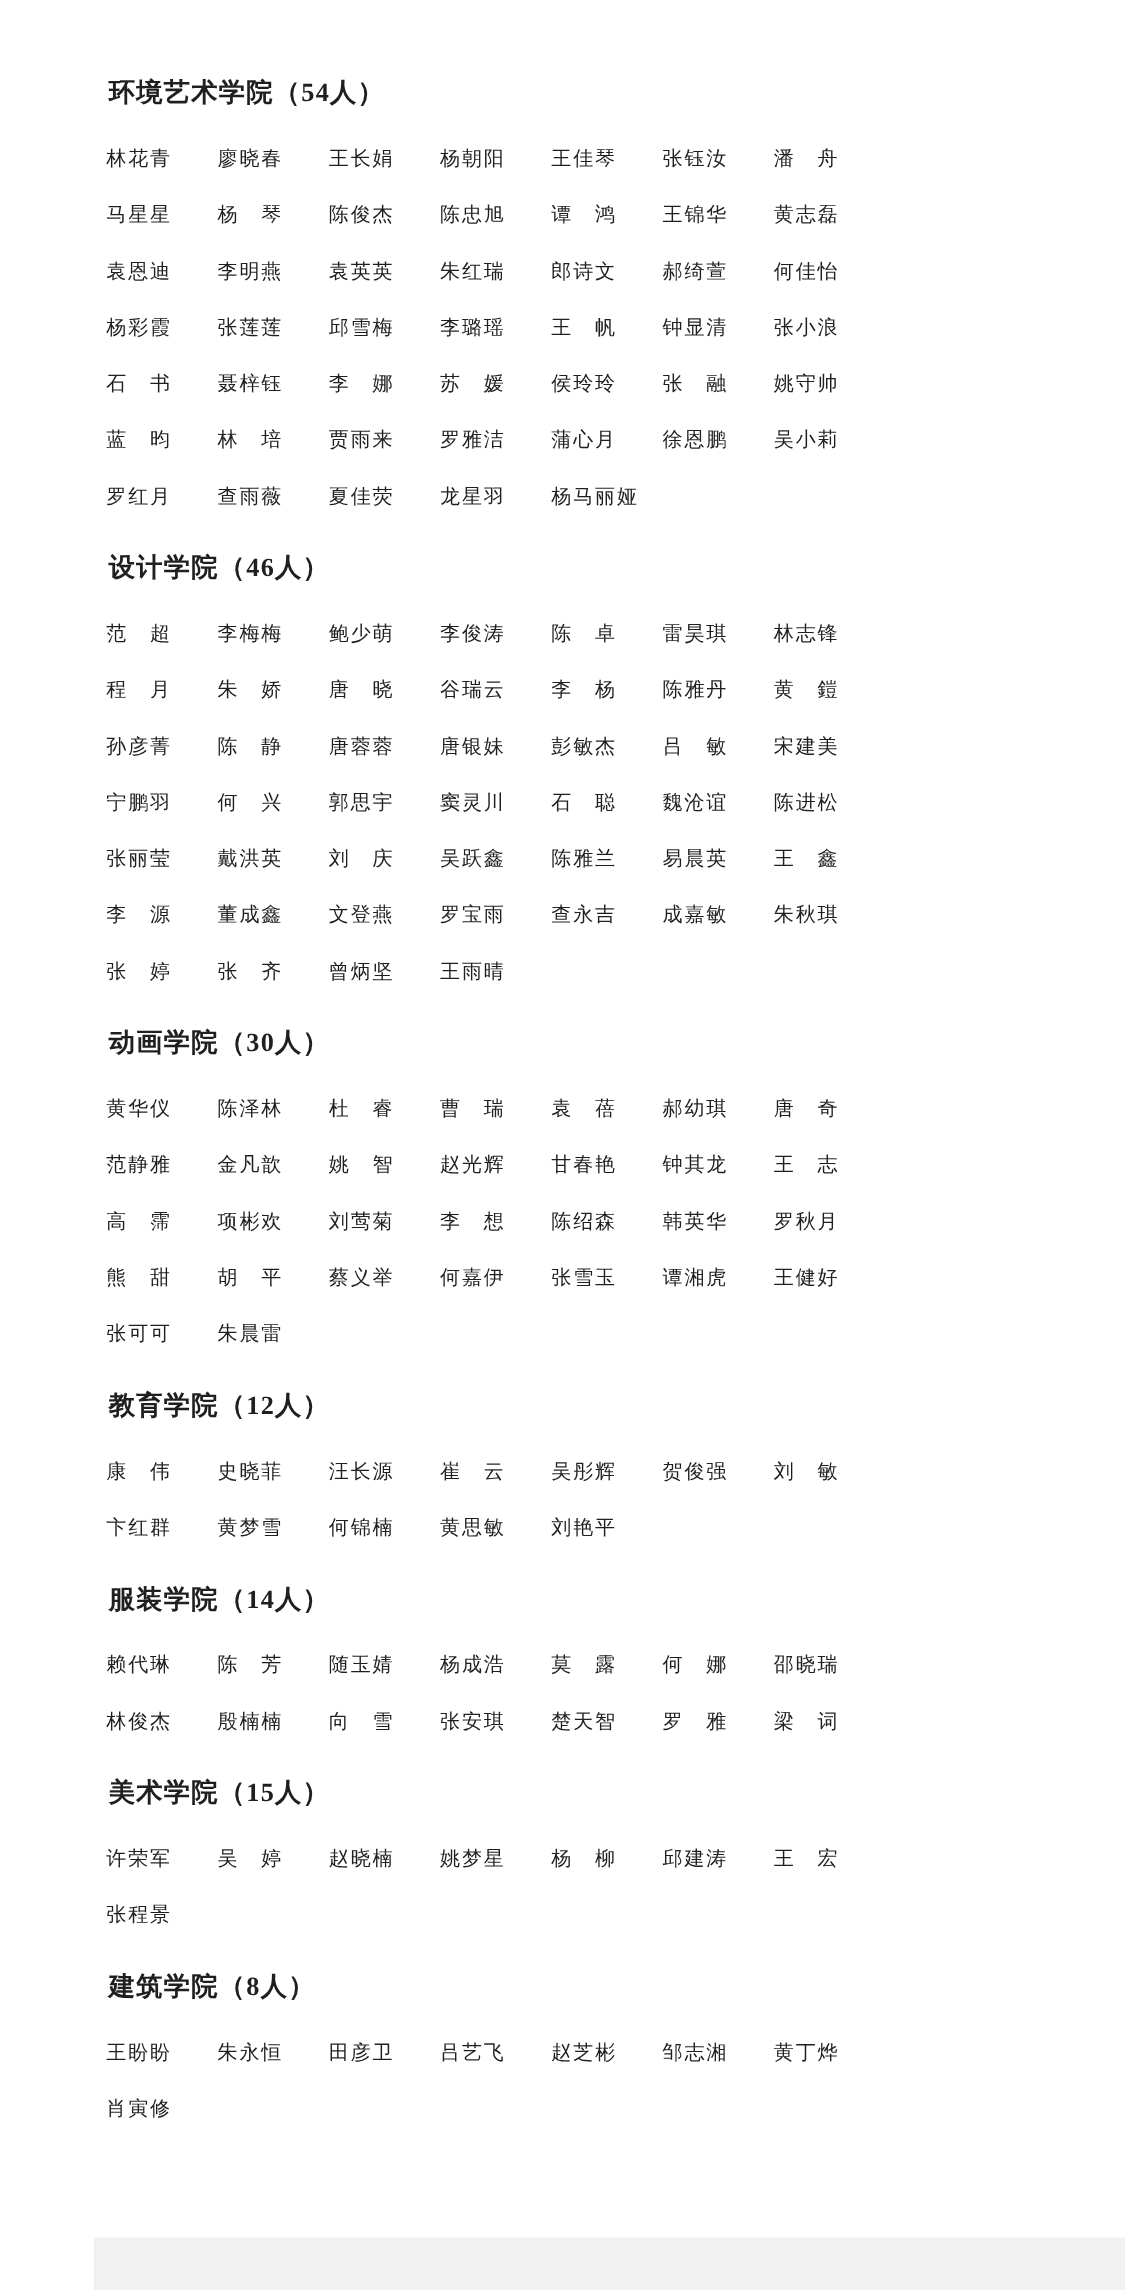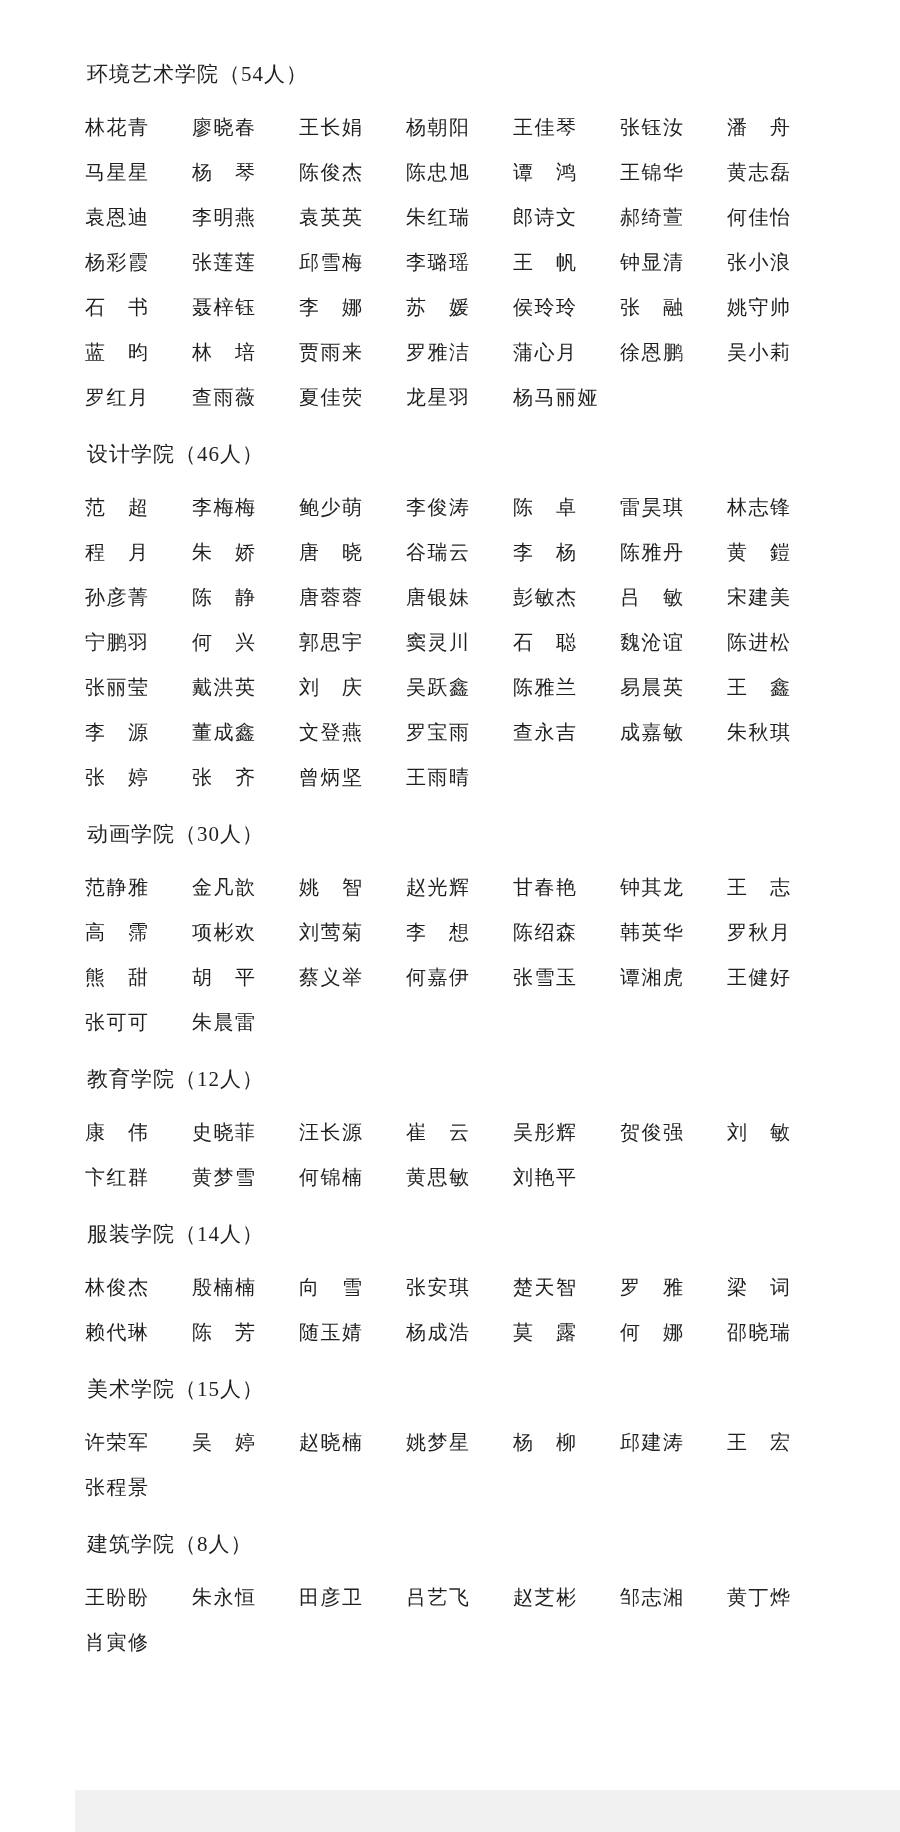--- a/index.html
+++ b/index.html
@@ -10,32 +10,31 @@
     background: #ffffff;
     color: #1f1f1f;
     font-family: "Liberation Serif", "DejaVu Serif", serif;
     box-sizing: border-box;
     padding: 40px 0 60px 85px;
     overflow: hidden;
   }
   .section { margin: 0; }
   .section-title {
     font-size: 21px;
-    font-weight: normal;
+    font-weight: bold;
     height: 45px;
     line-height: 45px;
     margin: 12px 0 8px 2px;
     letter-spacing: 1px;
   }
   .name-row {
     display: flex;
     height: 45px;
     line-height: 45px;
-    font-size: 20px;
-    gap: 18px;
+    font-size: 16px;
   }
   .name {
     flex: 0 0 89px;
     min-width: 89px;
     white-space: pre;
     letter-spacing: 1.5px;
   }
   .footer-bar {
     position: absolute;
     bottom: 0;
@@ -173,20 +172,29 @@
         <div class="name-row">
           <span class="name">张　婷</span>
           <span class="name">张　齐</span>
           <span class="name">曾炳坚</span>
           <span class="name">王雨晴</span>
         </div>
       </div>
       <div class="section">
         <div class="section-title">动画学院（30人）</div>
         <div class="name-row">
+          <span class="name">黄华仪</span>
+          <span class="name">陈泽林</span>
+          <span class="name">杜　睿</span>
+          <span class="name">曹　瑞</span>
+          <span class="name">袁　蓓</span>
+          <span class="name">郝幼琪</span>
+          <span class="name">唐　奇</span>
+        </div>
+        <div class="name-row">
           <span class="name">范静雅</span>
           <span class="name">金凡歆</span>
           <span class="name">姚　智</span>
           <span class="name">赵光辉</span>
           <span class="name">甘春艳</span>
           <span class="name">钟其龙</span>
           <span class="name">王　志</span>
         </div>
         <div class="name-row">
           <span class="name">高　霈</span>
@@ -226,37 +234,37 @@
           <span class="name">卞红群</span>
           <span class="name">黄梦雪</span>
           <span class="name">何锦楠</span>
           <span class="name">黄思敏</span>
           <span class="name">刘艳平</span>
         </div>
       </div>
       <div class="section">
         <div class="section-title">服装学院（14人）</div>
         <div class="name-row">
+          <span class="name">赖代琳</span>
+          <span class="name">陈　芳</span>
+          <span class="name">随玉婧</span>
+          <span class="name">杨成浩</span>
+          <span class="name">莫　露</span>
+          <span class="name">何　娜</span>
+          <span class="name">邵晓瑞</span>
+        </div>
+        <div class="name-row">
           <span class="name">林俊杰</span>
           <span class="name">殷楠楠</span>
           <span class="name">向　雪</span>
           <span class="name">张安琪</span>
           <span class="name">楚天智</span>
           <span class="name">罗　雅</span>
           <span class="name">梁　词</span>
         </div>
-        <div class="name-row">
-          <span class="name">赖代琳</span>
-          <span class="name">陈　芳</span>
-          <span class="name">随玉婧</span>
-          <span class="name">杨成浩</span>
-          <span class="name">莫　露</span>
-          <span class="name">何　娜</span>
-          <span class="name">邵晓瑞</span>
-        </div>
       </div>
       <div class="section">
         <div class="section-title">美术学院（15人）</div>
         <div class="name-row">
           <span class="name">许荣军</span>
           <span class="name">吴　婷</span>
           <span class="name">赵晓楠</span>
           <span class="name">姚梦星</span>
           <span class="name">杨　柳</span>
           <span class="name">邱建涛</span>

